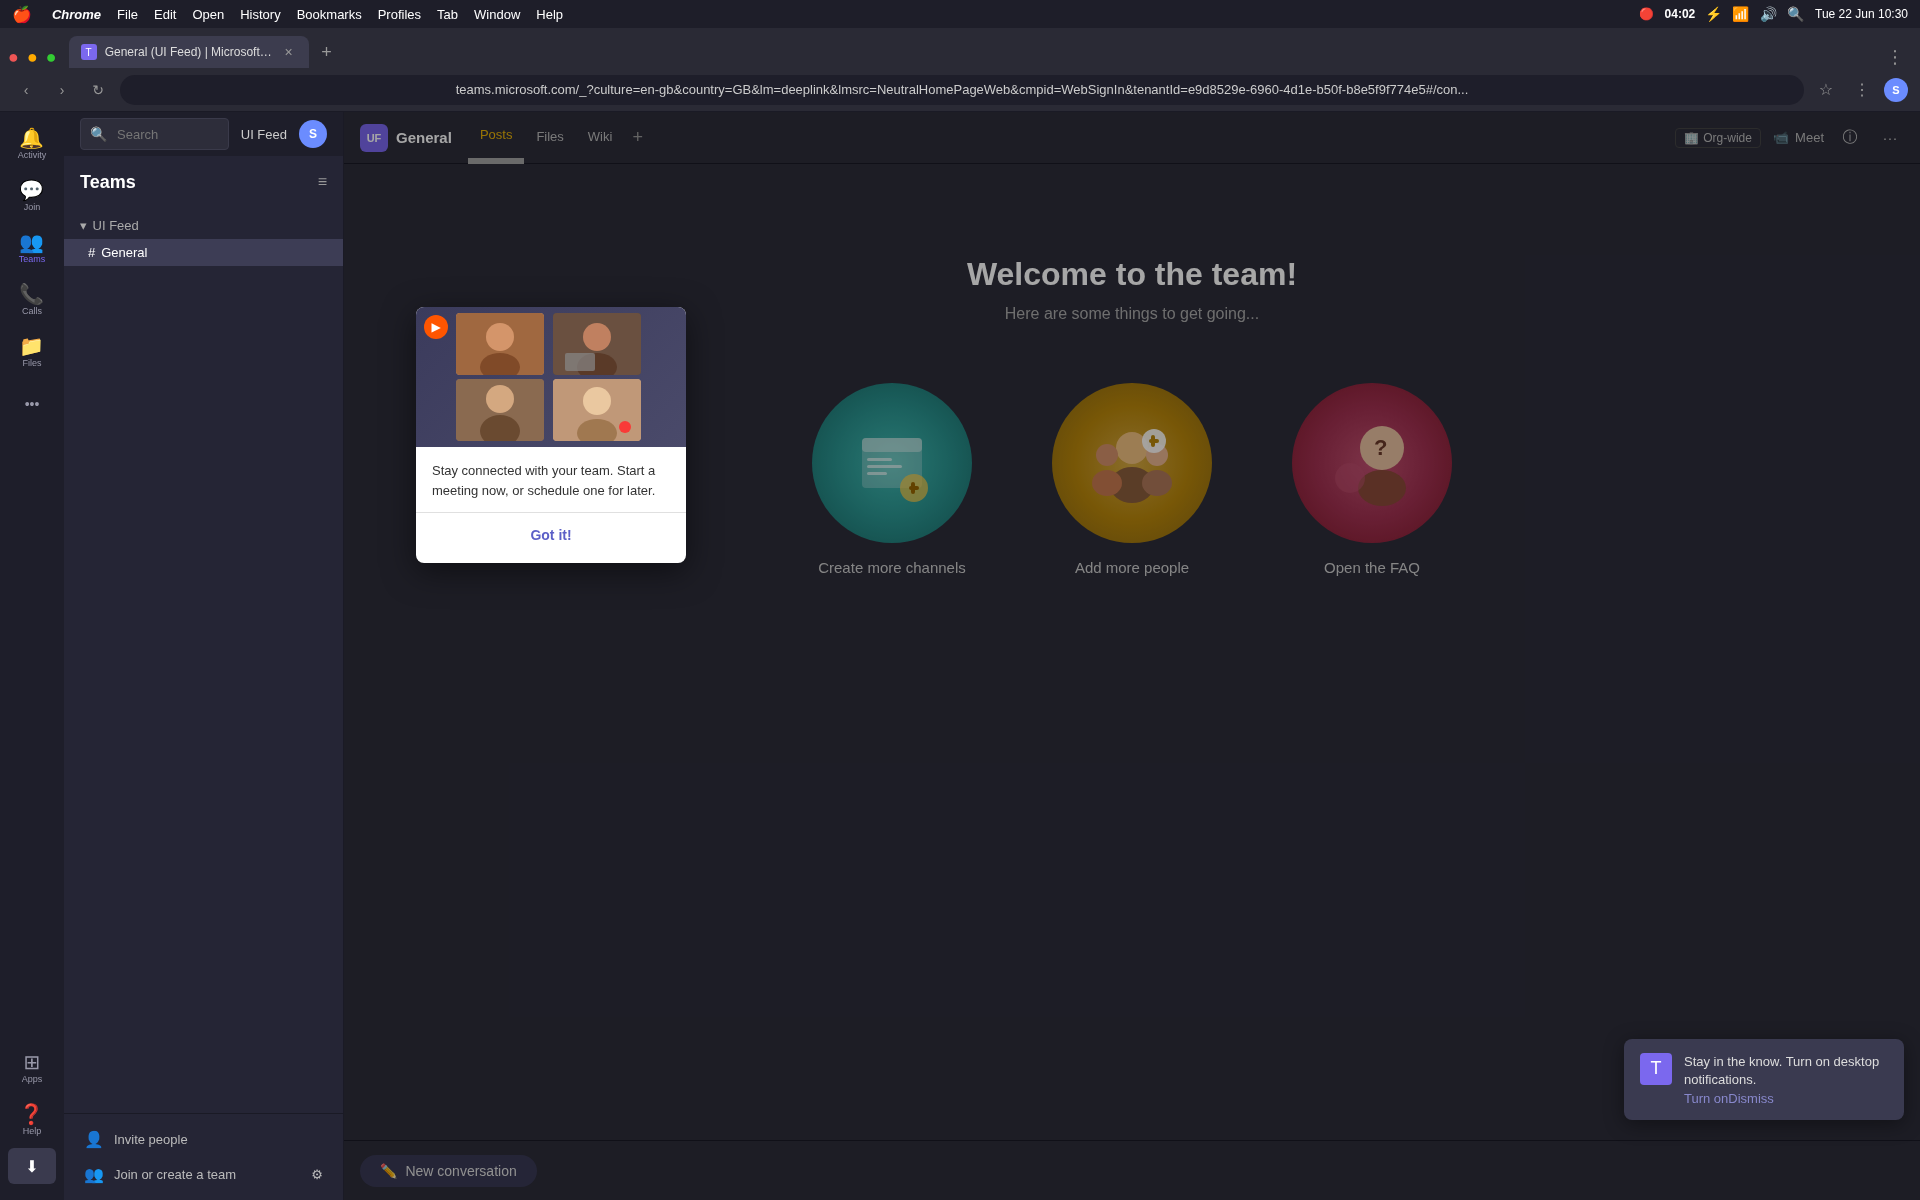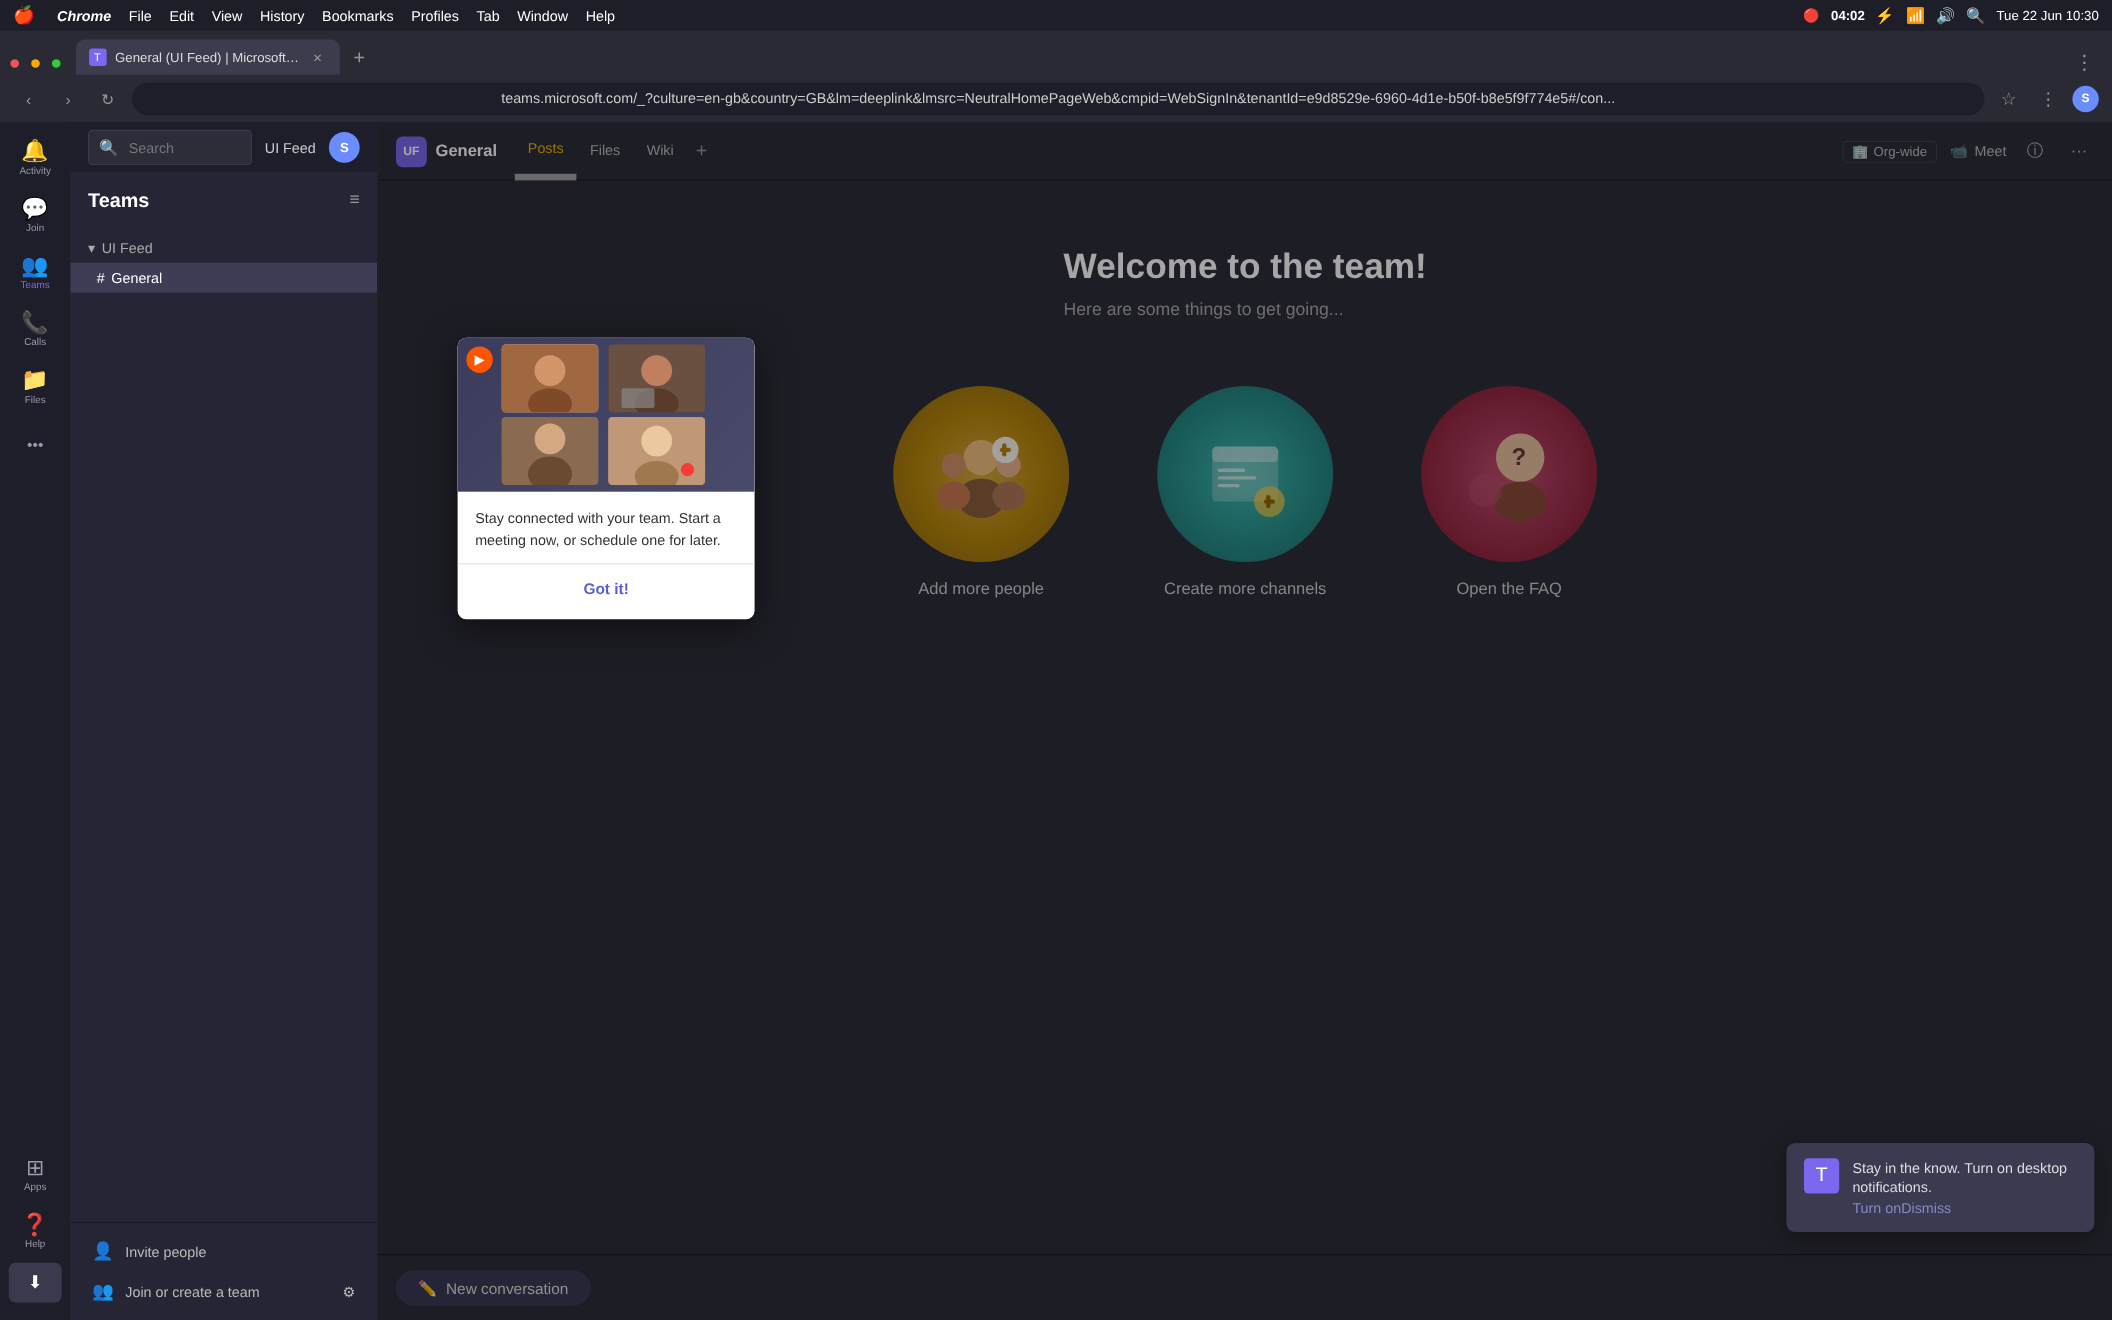--- a/index.html
+++ b/index.html
@@ -417,21 +417,23 @@
       display: flex;
       flex-direction: column;
       align-items: center;
       justify-content: flex-start;
       padding-top: 60px;
       position: relative;
       overflow: hidden;
     }
 
     .welcome-section {
+      text-align: center;
       margin-bottom: 60px;
+      margin-top: 32px;
     }
     .welcome-title {
       font-size: 32px;
       font-weight: 700;
       color: #fff;
       margin-bottom: 12px;
     }
     .welcome-subtitle {
       font-size: 16px;
       color: #aaa;
@@ -713,21 +715,21 @@
     }
   </style>
 </head>
 <body>
 
 <div class="menubar">
   <span class="menubar-apple">🍎</span>
   <span class="menubar-item bold">Chrome</span>
   <span class="menubar-item">File</span>
   <span class="menubar-item">Edit</span>
-  <span class="menubar-item">View</span>
+  <span class="menubar-item">Open</span>
   <span class="menubar-item">History</span>
   <span class="menubar-item">Bookmarks</span>
   <span class="menubar-item">Profiles</span>
   <span class="menubar-item">Tab</span>
   <span class="menubar-item">Window</span>
   <span class="menubar-item">Help</span>
   <div class="menubar-right">
     <span>🔴</span>
     <span style="font-size:12px;color:#fff;font-weight:bold;">04:02</span>
     <span style="font-size:14px;">⚡</span>
@@ -877,56 +879,56 @@
 
     <div class="main-content">
       <div class="welcome-section">
         <div class="welcome-title">Welcome to the team!</div>
         <div class="welcome-subtitle">Here are some things to get going...</div>
       </div>
 
       <div class="action-cards">
 
         <div class="action-card">
+          <div class="action-card-circle teal">
+            <svg width="100" height="100" viewBox="0 0 100 100" xmlns="http://www.w3.org/2000/svg">
+
+              <rect x="20" y="25" width="60" height="50" rx="4" fill="#fff" opacity="0.25"></rect>
+              <rect x="20" y="25" width="60" height="14" rx="4" fill="#fff" opacity="0.4"></rect>
+              <rect x="25" y="45" width="25" height="3" rx="1.5" fill="#fff" opacity="0.6"></rect>
+              <rect x="25" y="52" width="35" height="3" rx="1.5" fill="#fff" opacity="0.6"></rect>
+              <rect x="25" y="59" width="20" height="3" rx="1.5" fill="#fff" opacity="0.6"></rect>
+
+              <circle cx="72" cy="75" r="14" fill="#ffcc44" opacity="0.7"></circle>
+              <rect x="67" y="73" width="10" height="4" rx="2" fill="#996600"></rect>
+              <rect x="69" y="69" width="4" height="12" rx="2" fill="#996600"></rect>
+            </svg>
+          </div>
+          <span class="action-card-label">Create more channels</span>
+        </div>
+
+        <div class="action-card">
           <div class="action-card-circle gold">
             <svg width="100" height="100" viewBox="0 0 100 100" xmlns="http://www.w3.org/2000/svg">
 
               <circle cx="50" cy="35" r="16" fill="#f0c080"></circle>
               <ellipse cx="50" cy="72" rx="22" ry="18" fill="#8b5e3c"></ellipse>
 
               <circle cx="25" cy="42" r="11" fill="#d4916a"></circle>
               <ellipse cx="25" cy="70" rx="15" ry="13" fill="#c87a50"></ellipse>
 
               <circle cx="75" cy="42" r="11" fill="#e8b490"></circle>
               <ellipse cx="75" cy="70" rx="15" ry="13" fill="#b0785a"></ellipse>
 
               <circle cx="72" cy="28" r="12" fill="#fff" opacity="0.9"></circle>
               <rect x="67" y="26" width="10" height="4" rx="2" fill="#b8860b"></rect>
               <rect x="69" y="22" width="4" height="12" rx="2" fill="#b8860b"></rect>
             </svg>
           </div>
           <span class="action-card-label">Add more people</span>
-        </div>
-
-        <div class="action-card">
-          <div class="action-card-circle teal">
-            <svg width="100" height="100" viewBox="0 0 100 100" xmlns="http://www.w3.org/2000/svg">
-
-              <rect x="20" y="25" width="60" height="50" rx="4" fill="#fff" opacity="0.25"></rect>
-              <rect x="20" y="25" width="60" height="14" rx="4" fill="#fff" opacity="0.4"></rect>
-              <rect x="25" y="45" width="25" height="3" rx="1.5" fill="#fff" opacity="0.6"></rect>
-              <rect x="25" y="52" width="35" height="3" rx="1.5" fill="#fff" opacity="0.6"></rect>
-              <rect x="25" y="59" width="20" height="3" rx="1.5" fill="#fff" opacity="0.6"></rect>
-
-              <circle cx="72" cy="75" r="14" fill="#ffcc44" opacity="0.7"></circle>
-              <rect x="67" y="73" width="10" height="4" rx="2" fill="#996600"></rect>
-              <rect x="69" y="69" width="4" height="12" rx="2" fill="#996600"></rect>
-            </svg>
-          </div>
-          <span class="action-card-label">Create more channels</span>
         </div>
 
         <div class="action-card">
           <div class="action-card-circle red">
             <svg width="100" height="100" viewBox="0 0 100 100" xmlns="http://www.w3.org/2000/svg">
 
               <circle cx="60" cy="35" r="22" fill="#e8c0a0"></circle>
               <ellipse cx="60" cy="75" rx="24" ry="18" fill="#8a4a3a"></ellipse>
 
               <text x="52" y="42" font-size="22" font-weight="bold" fill="#6a3a2a">?</text>

